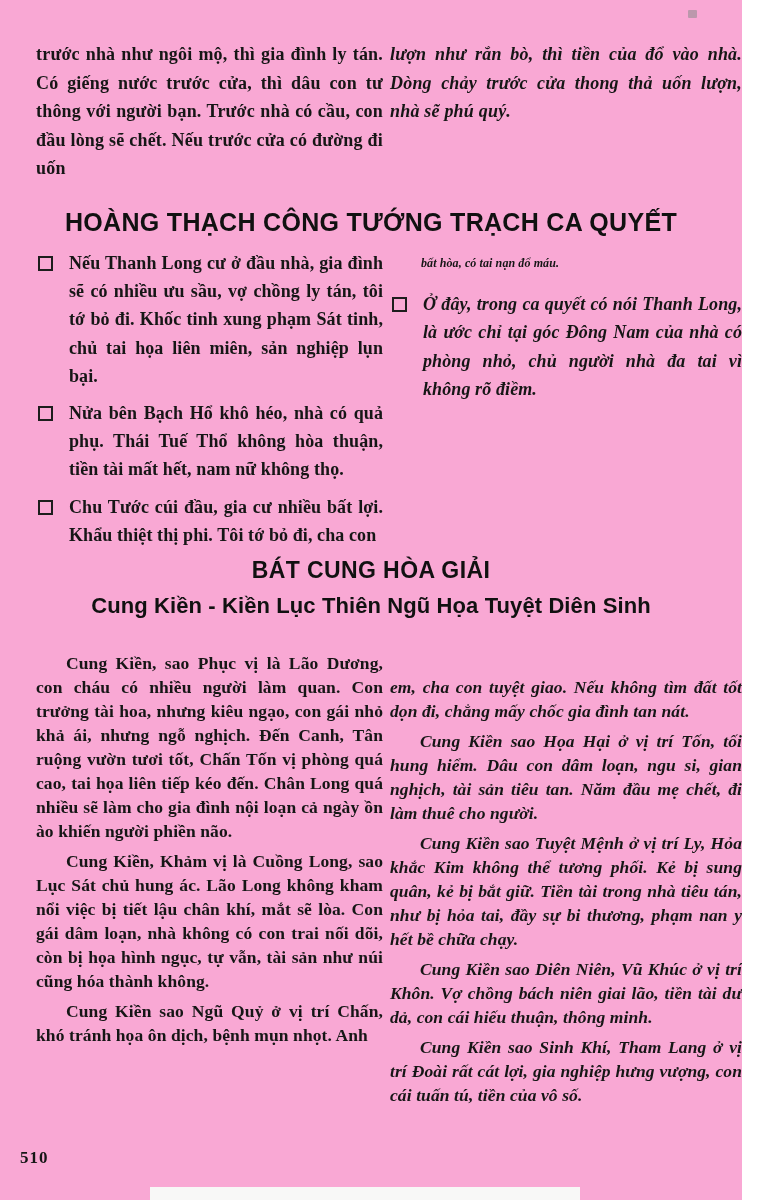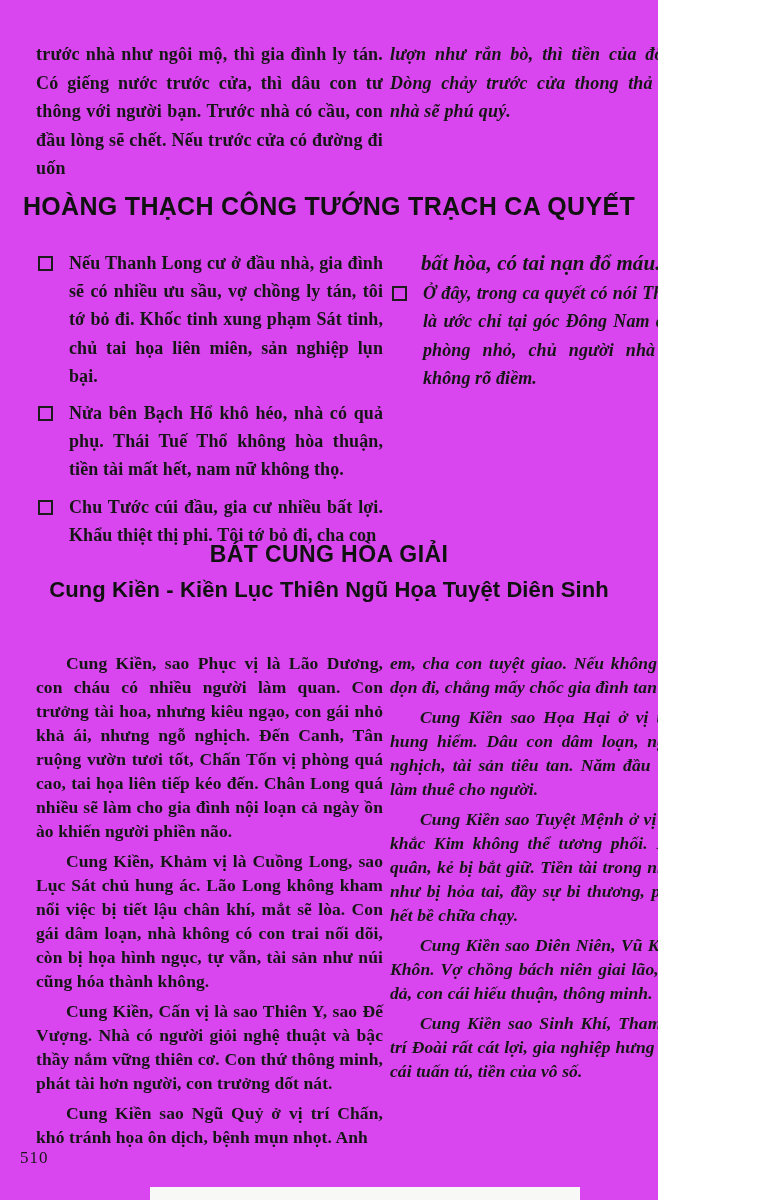--- a/index.html
+++ b/index.html
@@ -1,40 +1,40 @@
 <!DOCTYPE html>
 <html><head>
 <meta charset="utf-8">
 <style>
   html,body { margin:0; padding:0; background:#ffffff; }
   .page {
     position:relative;
-    width:658px; height:1200px;
-    background:#d946ef;
+    width:742px; height:1200px;
+    background:#f9a8d4;
     font-family:"Liberation Serif", serif;
     color:#161616;
     overflow:hidden;
   }
   
   .col-left  { position:absolute; left:36px;  width:347px; }
   .col-right { position:absolute; left:390px; width:352px;font-style:italic; }
 
   
   .intro {
     margin:0; top:40px;
     font-size:18px; line-height:28.5px;
     text-align:justify;
     font-weight:600;
     letter-spacing:0.2px;
   }
 
   
   .h1, .h2, .h3 {
     position:absolute; left:0; right:0;
-    margin:0; text-align:center;
+    margin:16px; text-align:center;
     font-family:"Liberation Sans", sans-serif;
     font-weight:bold; color:#111;
   }
   .h1 { top:192px; font-size:25px; letter-spacing:0.3px; }
   .h2 { top:541px; font-size:23px; letter-spacing:0.4px; }
   .h3 { top:577px; font-size:22px; letter-spacing:0.1px; }
 
   
   .list { top:249px; }
   .bullet-item { display:flex; margin-bottom:9px; }
@@ -45,39 +45,39 @@
     margin:7px 16px 0 2px;
   }
   .bullet-text {
     flex:1;
     font-size:18px; line-height:28.2px;
     text-align:justify; font-weight:600;
     letter-spacing:0.1px;
     margin:0;
   }
   .cont-line {
-    margin:0 0 2px 31px;
-    font-size:21px; line-height:28.2px;
+    margin:0 0 13px 31px;
+    font-size:12px; line-height:28.2px;
     font-weight:600; letter-spacing:0.1px;
   }
 
   
   .bodycol { top:651px; }
   .para {
     margin:0 0 6px 0;
     font-size:17.5px; line-height:24px;
     text-align:justify; font-weight:600;
     text-indent:30px;
     letter-spacing:0.1px;
   }
-  .para.no-indent { text-indent:0; }
+  .para.no-indent { text-indent:0;margin-top:24px; }
 
   .page-number {
     position:absolute; left:20px; top:1148px;
-    font-size:17px; font-weight:400;
+    font-size:17px; font-weight:700;
     letter-spacing:1px;
   }
 
   
   .corner-mark {
     position:absolute; left:688px; top:10px;
     width:9px; height:8px;
     background:#8a8a8a; opacity:0.55; border-radius:1px;
   }
   .bottom-strip {
@@ -120,21 +120,20 @@
       <p class="bullet-text">Ở đây, trong ca quyết có nói Thanh Long, là ước chỉ tại góc Đông Nam của nhà có phòng nhỏ, chủ người nhà đa tai vì không rõ điềm.</p>
     </div>
   </div>
 
   <h2 class="h2">BÁT CUNG HÒA GIẢI</h2>
   <h3 class="h3">Cung Kiền - Kiền Lục Thiên Ngũ Họa Tuyệt Diên Sinh</h3>
 
   <div class="bodycol col-left">
     <p class="para">Cung Kiền, sao Phục vị là Lão Dương, con cháu có nhiều người làm quan. Con trưởng tài hoa, nhưng kiêu ngạo, con gái nhỏ khả ái, nhưng ngỗ nghịch. Đến Canh, Tân ruộng vườn tươi tốt, Chấn Tốn vị phòng quá cao, tai họa liên tiếp kéo đến. Chân Long quá nhiều sẽ làm cho gia đình nội loạn cả ngày ồn ào khiến người phiền não.</p>
     <p class="para">Cung Kiền, Khảm vị là Cuồng Long, sao Lục Sát chủ hung ác. Lão Long không kham nổi việc bị tiết lậu chân khí, mắt sẽ lòa. Con gái dâm loạn, nhà không có con trai nối dõi, còn bị họa hình ngục, tự vẫn, tài sản như núi cũng hóa thành không.</p>
-    <p class="para">Cung Kiền, Cấn vị là sao Thiên Y, sao Đế Vượng. Nhà có người giỏi nghệ thuật và bậc thầy nắm vững thiên cơ. Con thứ thông minh, phát tài hơn người, con trưởng dốt nát.</p>
     <p class="para">Cung Kiền sao Ngũ Quỷ ở vị trí Chấn, khó tránh họa ôn dịch, bệnh mụn nhọt. Anh</p>
   </div>
 
   <div class="bodycol col-right">
     <p class="para no-indent">em, cha con tuyệt giao. Nếu không tìm đất tốt dọn đi, chẳng mấy chốc gia đình tan nát.</p>
     <p class="para">Cung Kiền sao Họa Hại ở vị trí Tốn, tối hung hiểm. Dâu con dâm loạn, ngu si, gian nghịch, tài sản tiêu tan. Năm đầu mẹ chết, đi làm thuê cho người.</p>
     <p class="para">Cung Kiền sao Tuyệt Mệnh ở vị trí Ly, Hỏa khắc Kim không thể tương phối. Kẻ bị sung quân, kẻ bị bắt giữ. Tiền tài trong nhà tiêu tán, như bị hỏa tai, đầy sự bi thương, phạm nan y hết bề chữa chạy.</p>
     <p class="para">Cung Kiền sao Diên Niên, Vũ Khúc ở vị trí Khôn. Vợ chồng bách niên giai lão, tiền tài dư dả, con cái hiếu thuận, thông minh.</p>
     <p class="para">Cung Kiền sao Sinh Khí, Tham Lang ở vị trí Đoài rất cát lợi, gia nghiệp hưng vượng, con cái tuấn tú, tiền của vô số.</p>
   </div>

